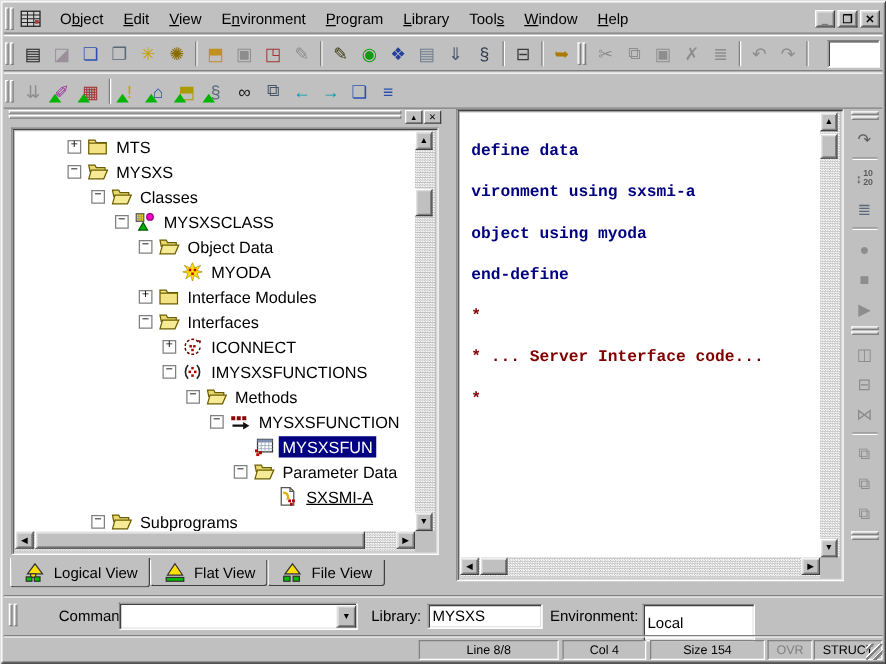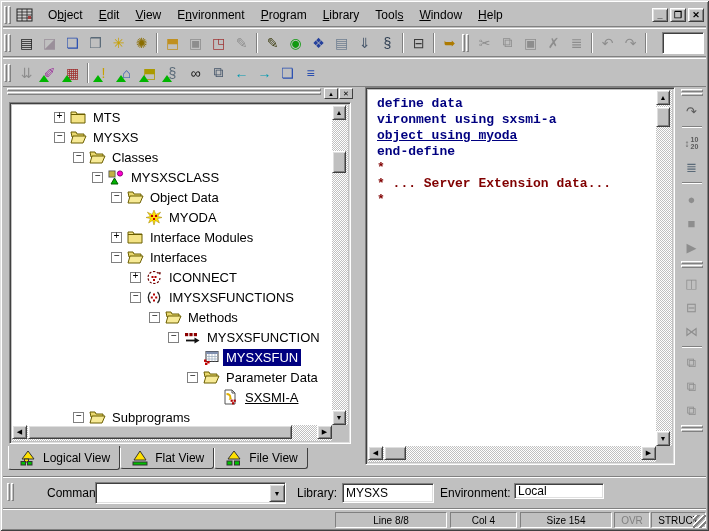--- a/index.html
+++ b/index.html
@@ -60,21 +60,21 @@
   .tlabel { font-size:13px; padding:1px 3px; }
 
   
   #view-tabs { position:absolute; left:5px; top:359px; display:flex; align-items:flex-start; }
   .tab { height:21px; margin-top:2px; display:flex; align-items:center; gap:5px; padding:0 9px; background:#c0c0c0;
     border:1px solid; border-color:#fff #404040 #404040 #fff; border-top:none; border-radius:0 0 3px 3px; font-size:12px; white-space:nowrap; }
   .tab.active { height:24px; margin-top:0; position:relative; z-index:2; }
 
   
   #editor-view { font:bold 13px/16px "Liberation Mono",monospace; padding:6px 0 0 9px; }
-  .eline { height:16px; white-space:pre; }
+  .eline { height:16px; white-space:pre;margin-top:17px; }
 
   
   #right-toolbar { position:absolute; left:674px; top:0; width:29px; height:387px; display:flex; flex-direction:column; align-items:center; }
   .rbtn { position:relative; width:22px; height:22px; margin:1px 0; display:flex; align-items:center; justify-content:center; font-size:13px; }
   .hsep { width:20px; height:2px; border-top:1px solid #808080; border-bottom:1px solid #fff; margin:3px 0; }
   .hgripwrap { width:22px; margin:2px 0; }
   .hgrip { height:3px; border:1px solid; border-color:#fff #808080 #808080 #fff; margin-bottom:1px; }
   .micro { display:flex; flex-direction:column; font:bold 7px/7px "Liberation Sans",sans-serif; margin-left:1px; }
   .micro i { font-style:normal; }
   .micro-arrow { font-size:10px; }
@@ -440,24 +440,24 @@
         </div>
     </div>
 
     <div style="position:absolute;left:356px;top:0;width:6px;height:380px;"></div>
 
     <div class="frame" style="left:362px;top:0;width:310px;height:378px;">
       <div class="view">
         <div id="editor-view">
             <div class="eline" style="color: rgb(0, 0, 128);">define data</div>
             <div class="eline" style="color: rgb(0, 0, 128);">vironment using sxsmi-a</div>
-            <div class="eline" style="color: rgb(0, 0, 128); text-decoration: underline;">object using myoda</div>
+            <div class="eline" style="color: rgb(0, 0, 128);">object using myoda</div>
             <div class="eline" style="color: rgb(0, 0, 128);">end-define</div>
             <div class="eline" style="color: rgb(128, 0, 0);">*</div>
-            <div class="eline" style="color: rgb(128, 0, 0);">* ... Server Extension data...</div>
+            <div class="eline" style="color: rgb(128, 0, 0);">* ... Server Interface code...</div>
             <div class="eline" style="color: rgb(128, 0, 0);">*</div>
           </div>
       </div>
       <div class="sb" style="right:2px;top:2px;width:16px;bottom:18px;">
         <div class="sbtn" style="left:0;top:0;width:14px;height:15px;">▲</div>
         <div class="sthumb" style="left:0;top:17px;width:14px;height:20px;"></div>
         <div class="sbtn" style="left:0;bottom:0;width:14px;height:15px;">▼</div>
       </div>
       <div class="sb" style="left:2px;bottom:2px;height:16px;right:18px;">
         <div class="sbtn" style="left:0;top:0;width:15px;height:14px;">◀</div>
@@ -510,20 +510,20 @@
         <span class="vgrip"></span>
       </span>
     <span class="cmdlabel" style="left:44px;">Command:</span>
     <div class="wfield" style="left:92px;top:5px;width:191px;height:22px;">
       <input id="command-input" value="" style="">
       <span class="dropbtn">▼</span>
     </div>
     <span class="cmdlabel" style="left:294px;">Library:</span>
     <div class="wfield" style="left:339px;top:6px;width:92px;height:20px;">MYSXS</div>
     <span class="cmdlabel" style="left:437px;">Environment:</span>
-    <div class="wfield" style="left:511px;top:6px;width:90px;height:16px;">Local</div>
+    <div class="wfield" style="left:511px;top:6px;width:90px;height:30px;">Local</div>
   </div>
 
   <div id="statusbar">
     <span id="status-panels"><div class="spanel" style="left: 332px; width: 112px;">Line 8/8</div><div class="spanel" style="left: 447px; width: 67px;">Col 4</div><div class="spanel" style="left: 517px; width: 92px;">Size 154</div><div class="spanel" style="left: 611px; width: 36px; color: rgb(128, 128, 128); text-align: center;">OVR</div><div class="spanel" style="left: 648px; width: 55px;">STRUCT</div></span>
     <div id="resize-grip"></div>
   </div>
 </div>
 
 </body></html>

